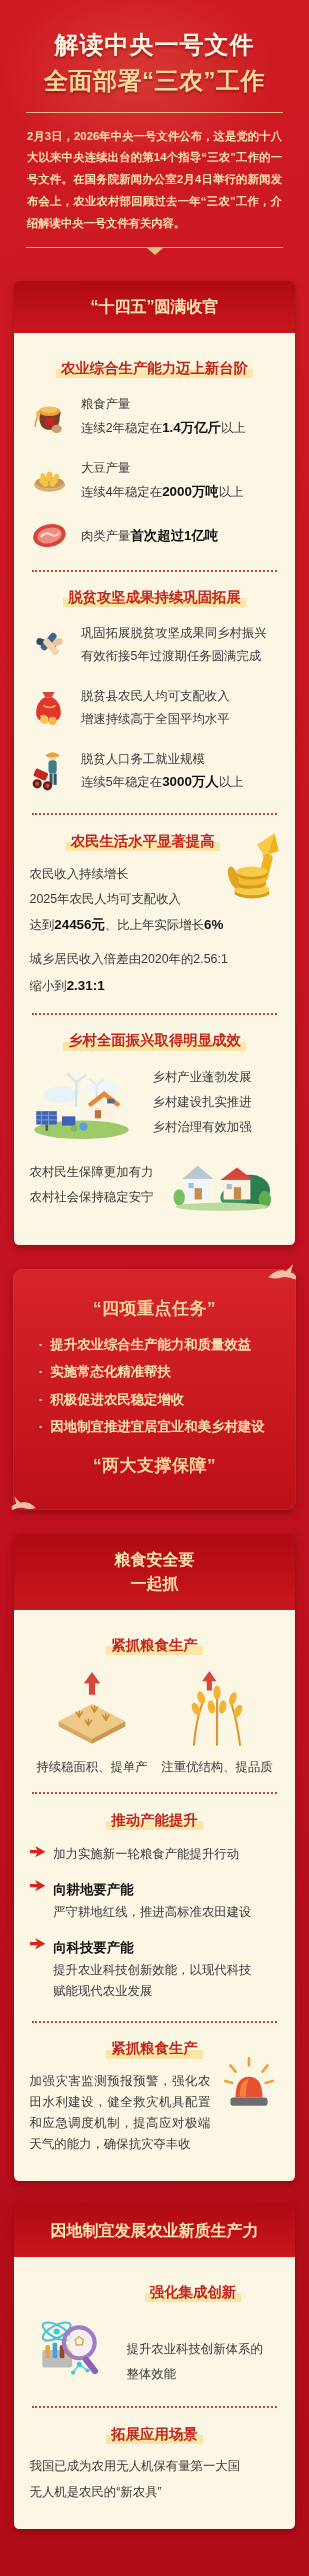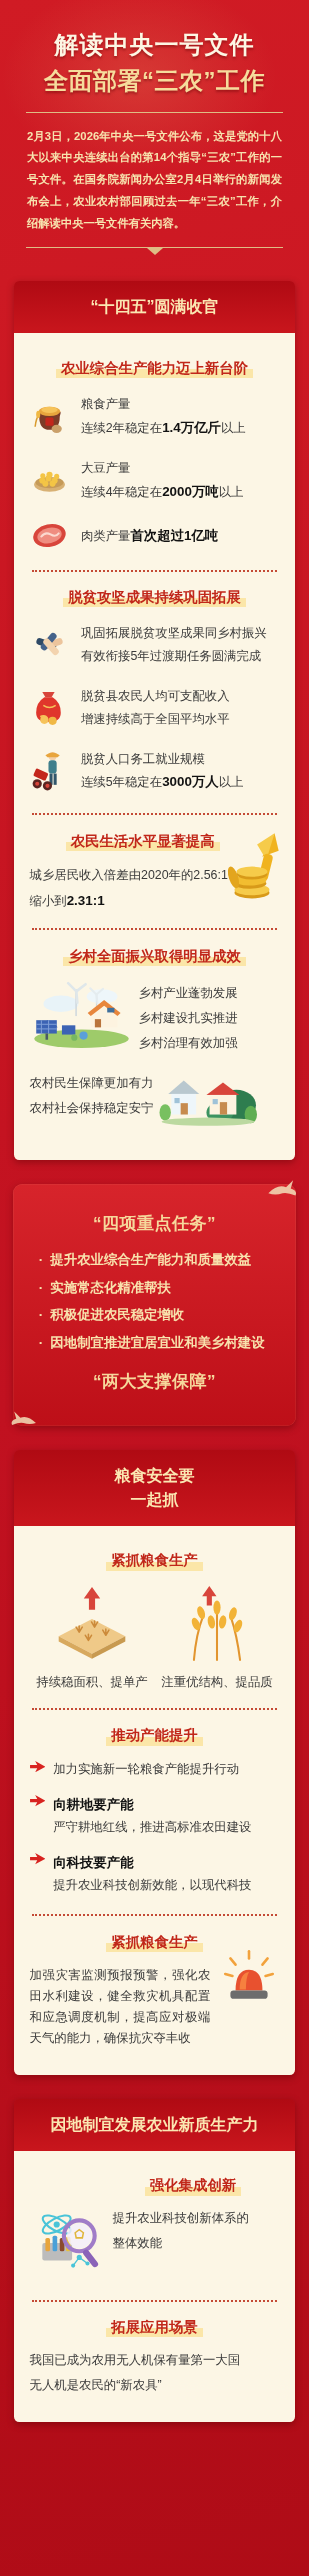--- a/index.html
+++ b/index.html
@@ -36,21 +36,21 @@
   .sec-head{text-align:center;margin:7.2px 0 12.4px;}
   .hl{display:inline-block;font-size:14.4px;font-weight:bold;color:#c1271a;
       background:linear-gradient(to top,#fbe6a8 46%,transparent 46%);padding:0 5.2px;line-height:1.35;}
   .dots{border-top:2.6px dotted #c44a35;margin:16.5px 2.1px;}
   .item{display:flex;align-items:center;gap:12.4px;margin:13.4px 0;}
   .item .txt p{margin:3.6px 0;font-size:12.4px;color:#3a3a3a;line-height:1.55;}
   b{color:#121212;font-weight:bold;font-size:13.4px;}
   .ic{flex:0 0 auto;}
   .plain p{margin:5.2px 0;font-size:12.4px;color:#3a3a3a;line-height:1.62;}
   .coins-abs{position:absolute;right:-4.1px;top:-8.2px;}
-  .rowflex{display:flex;align-items:flex-start;gap:6px;margin:10.3px 0;}
+  .rowflex{display:flex;align-items:flex-end;gap:20px;margin:10.3px 0;}
   .rowflex .lines p{margin:5.2px 0;font-size:12.4px;color:#3a3a3a;line-height:1.6;}
   
   .arrows .a{display:flex;gap:8.2px;margin:10.3px 0;align-items:flex-start;}
   .arrows .amark{margin-top:3.1px;flex:0 0 auto;}
   .arrows p{margin:2.1px 0;font-size:12.4px;color:#3a3a3a;line-height:1.6;}
   .arrows p.blead{font-size:13.4px;}
   .float-ic{float:right;margin:-17.5px 0 4.1px 7.2px;}
   .para{font-size:12.4px;color:#3a3a3a;line-height:1.7;text-align:justify;margin:4.1px 0;}
   
   .panel{width:283px;margin:0 auto 24px;box-sizing:border-box;position:relative;
@@ -224,20 +224,25 @@
                 <ellipse cx="58" cy="134" rx="34" ry="11" fill="#d89a19"></ellipse>
                 <ellipse cx="58" cy="128" rx="34" ry="11" fill="#f6cb4a"></ellipse>
                 <ellipse cx="54" cy="116" rx="32" ry="10" fill="#d89a19"></ellipse>
                 <ellipse cx="54" cy="110" rx="32" ry="10" fill="#f2bd30"></ellipse>
                 <ellipse cx="58" cy="98" rx="30" ry="10" fill="#d89a19"></ellipse>
                 <ellipse cx="58" cy="93" rx="30" ry="10" fill="#f6cb4a"></ellipse>
                 <ellipse cx="22" cy="104" rx="9" ry="22" fill="#e3a51d" transform="rotate(-18 22 104)"></ellipse>
               </g>
             </svg>
         </span>
+        <div class="plain" style="max-width:206px">
+          <p>农民收入持续增长</p>
+          <p>2025年农民人均可支配收入</p>
+          <p><span>达到</span><b>24456元</b><span>、比上年实际增长</span><b>6%</b></p>
+        </div>
         <div class="plain" style="margin-top:13.4px">
           <p>城乡居民收入倍差由2020年的2.56:1</p>
           <p><span>缩小到</span><b>2.31:1</b></p>
         </div>
       </div>
 
       <div class="dots"></div>
 
       <div class="sec">
         <div class="sec-head"><span class="hl">乡村全面振兴取得明显成效</span></div>
@@ -406,20 +411,21 @@
           </div>
         </div>
 
         <div class="a">
           <span class="amark"><svg width="15.5" height="11.3" viewBox="0 0 30 22">
                 <path d="M0 8 h14 l-4 -8 l20 11 l-20 11 l4 -8 h-14z" fill="#d8231f"></path>
               </svg></span>
           <div>
             <p class="blead"><b>向科技要产能</b></p>
             <p>提升农业科技创新效能，以现代科技</p>
+            <p>赋能现代农业发展</p>
           </div>
         </div>
       </div>
 
       <div class="dots"></div>
 
       <div class="sec">
         <div class="sec-head"><span class="hl">紧抓粮食生产</span></div>
         <span class="float-ic">
           <svg width="62" height="57" viewBox="0 0 120 110">

